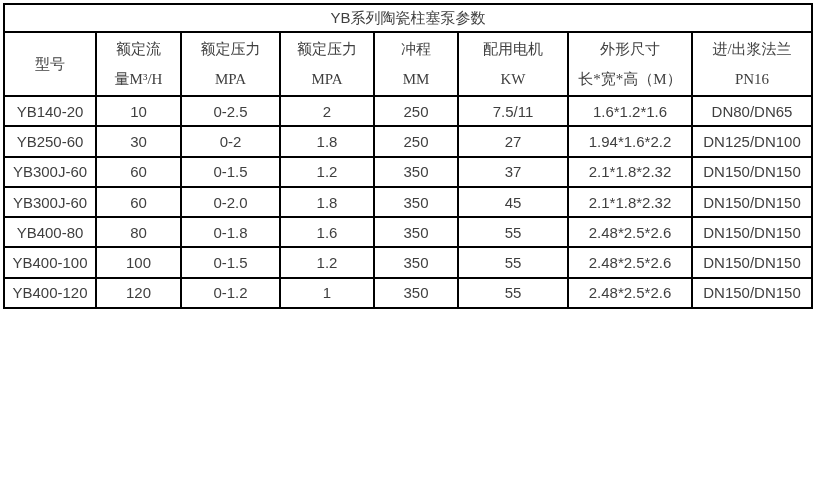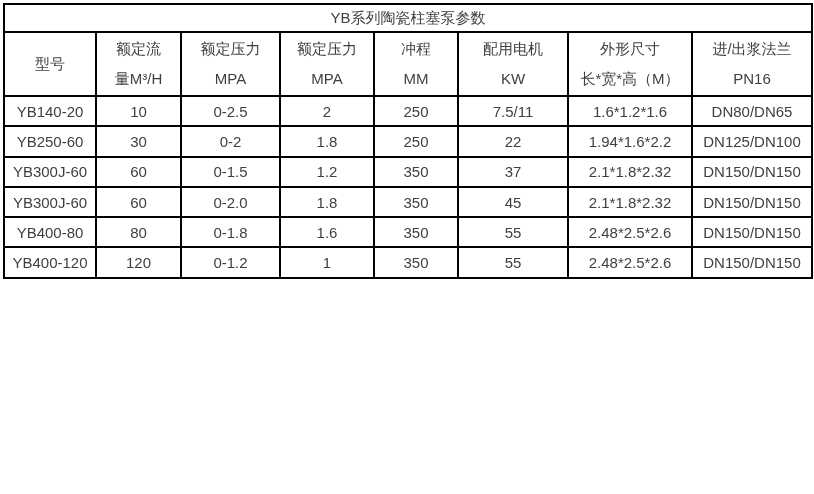--- a/index.html
+++ b/index.html
@@ -38,20 +38,21 @@
   tr.title-row th {
     height: 26px;
     font-size: 15px;
   }
   tr.header-row th {
     height: 62px;
   }
   tr.header-row .hline {
     line-height: 30px;
     height: 30px;
+    font-family: Liberation Serif, serif;
   }
   tbody td {
     height: 28.3px;
   }
   .footer-note {
     position: absolute;
     left: 5px;
     top: 468px;
     font-size: 20px;
     color: #3f3f3f;
@@ -129,21 +130,21 @@
           <td>7.5/11</td>
           <td>1.6*1.2*1.6</td>
           <td>DN80/DN65</td>
         </tr>
         <tr>
           <td>YB250-60</td>
           <td>30</td>
           <td>0-2</td>
           <td>1.8</td>
           <td>250</td>
-          <td>22</td>
+          <td>27</td>
           <td>1.94*1.6*2.2</td>
           <td>DN125/DN100</td>
         </tr>
         <tr>
           <td>YB300J-60</td>
           <td>60</td>
           <td>0-1.5</td>
           <td>1.2</td>
           <td>350</td>
           <td>37</td>
@@ -164,20 +165,30 @@
           <td>YB400-80</td>
           <td>80</td>
           <td>0-1.8</td>
           <td>1.6</td>
           <td>350</td>
           <td>55</td>
           <td>2.48*2.5*2.6</td>
           <td>DN150/DN150</td>
         </tr>
         <tr>
+          <td>YB400-100</td>
+          <td>100</td>
+          <td>0-1.5</td>
+          <td>1.2</td>
+          <td>350</td>
+          <td>55</td>
+          <td>2.48*2.5*2.6</td>
+          <td>DN150/DN150</td>
+        </tr>
+        <tr>
           <td>YB400-120</td>
           <td>120</td>
           <td>0-1.2</td>
           <td>1</td>
           <td>350</td>
           <td>55</td>
           <td>2.48*2.5*2.6</td>
           <td>DN150/DN150</td>
         </tr>
       </tbody>

